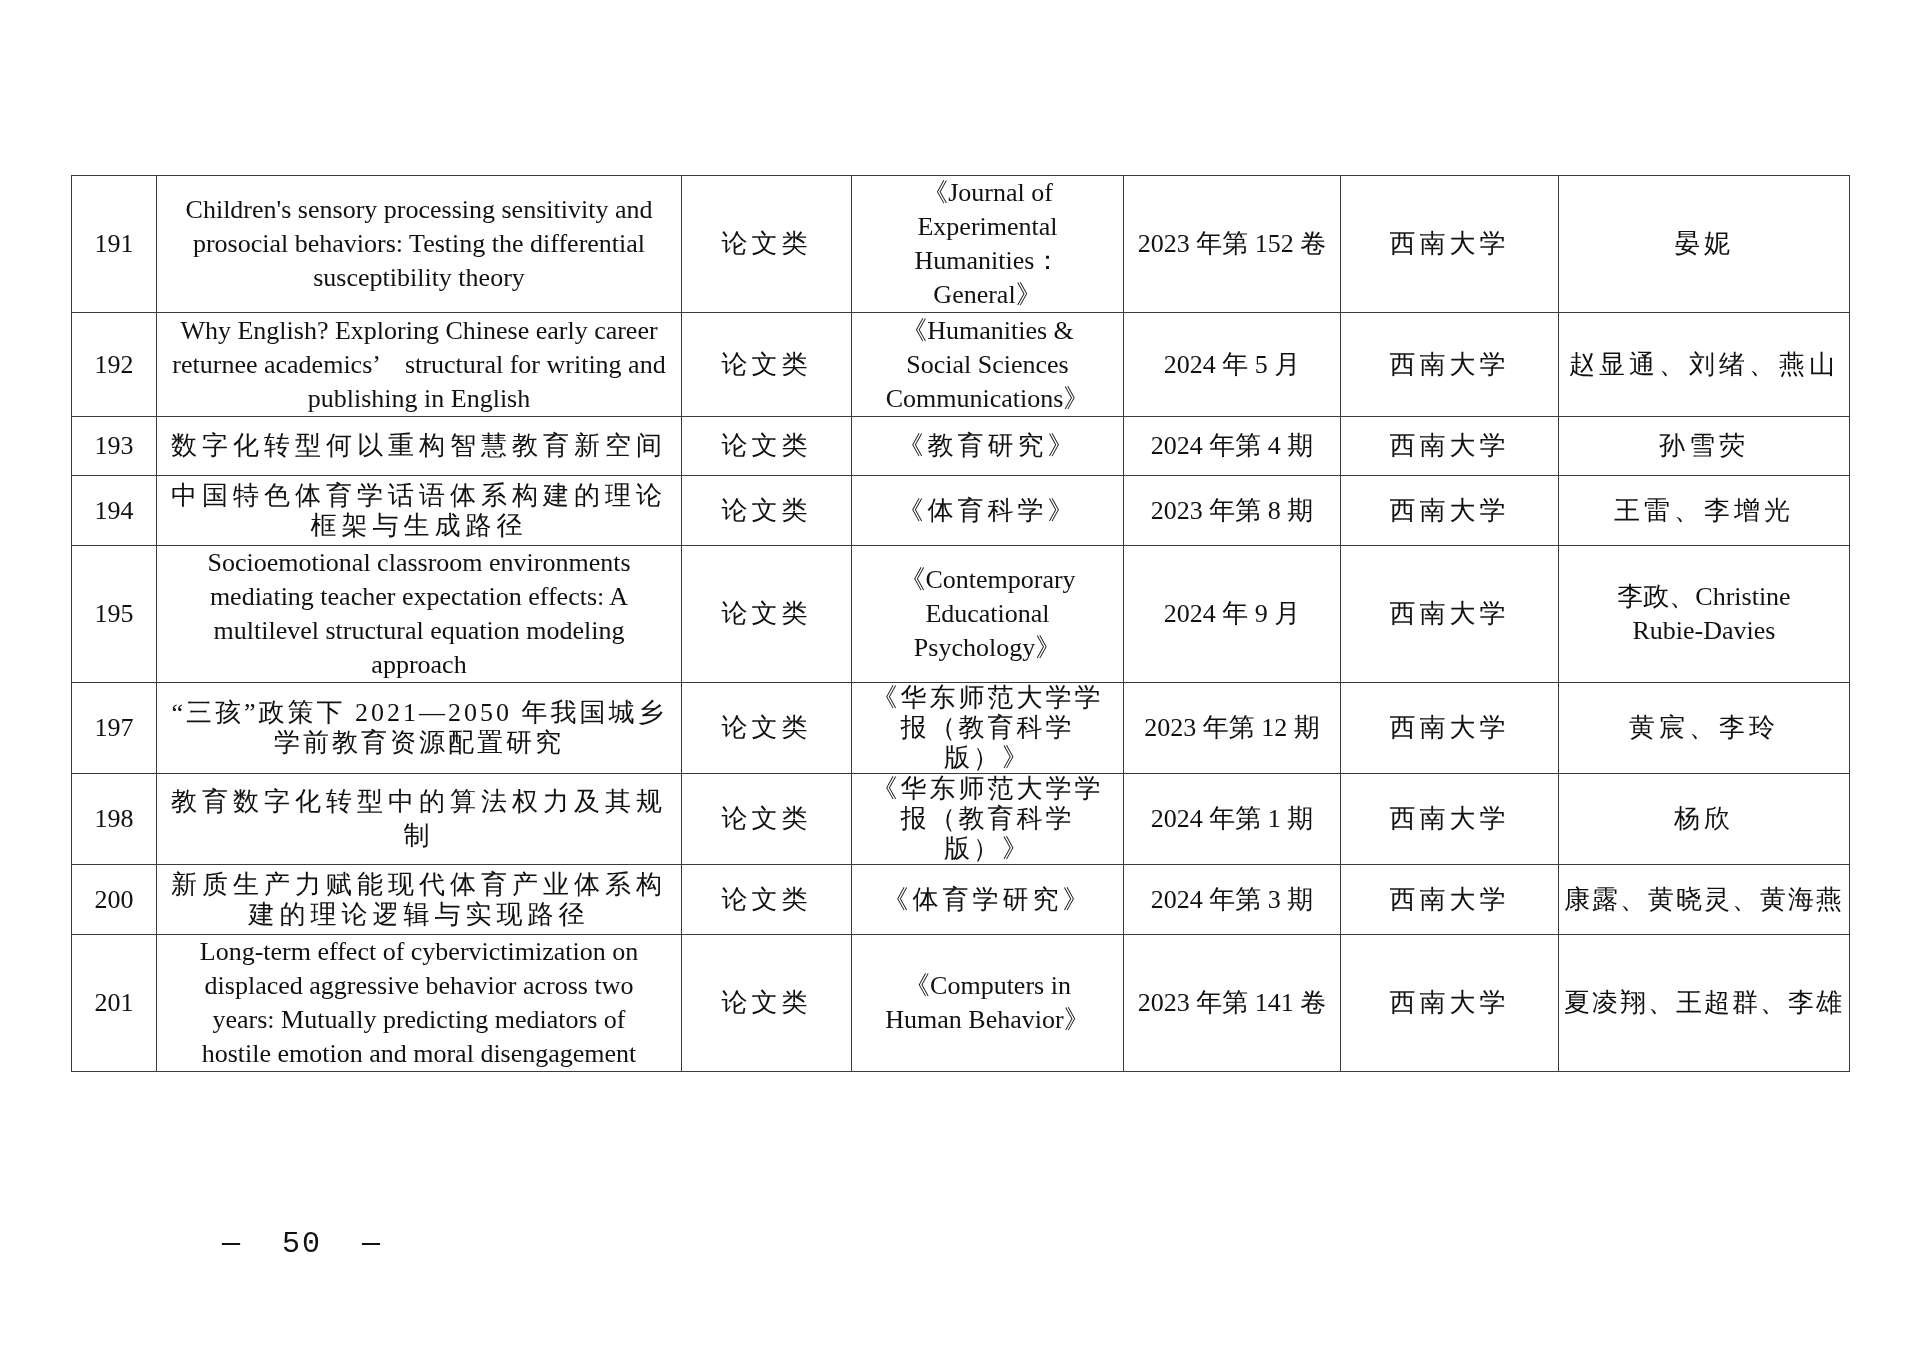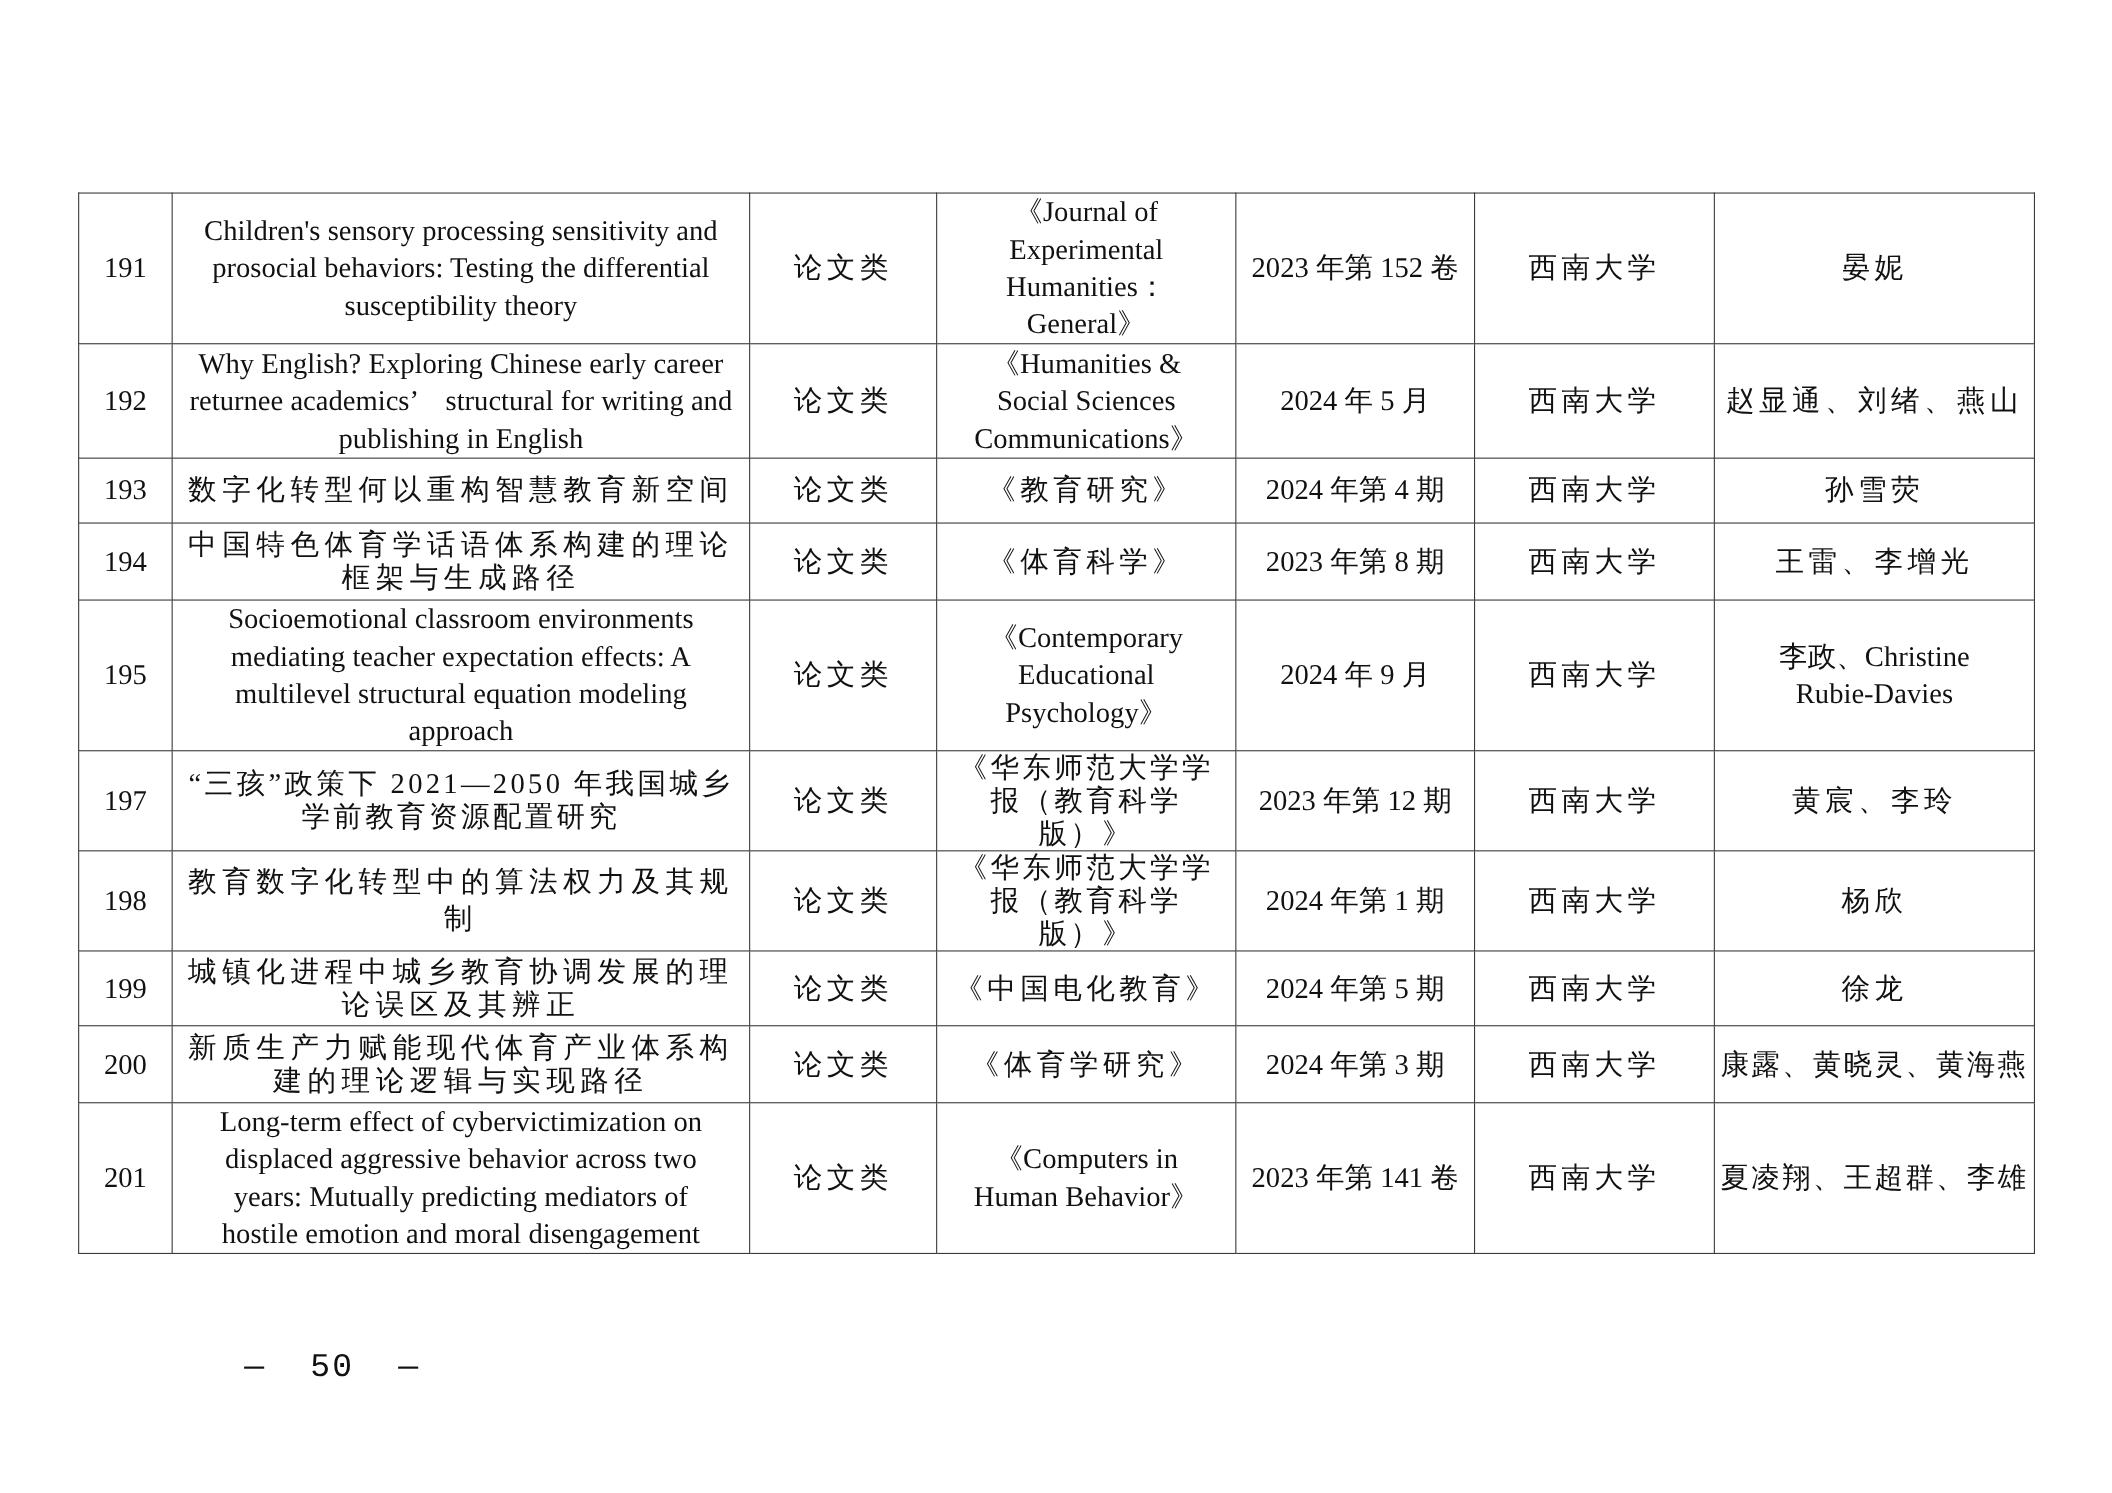--- a/index.html
+++ b/index.html
@@ -83,29 +83,20 @@
     </tr>
     <tr style="height:70px">
       <td>198</td>
       <td class="title cjk">教育数字化转型中的算法权力及其规制</td>
       <td class="cjk">论文类</td>
       <td class="cjk" style="line-height:30px;letter-spacing:3px">《华东师范大学学报（教育科学版）》</td>
       <td>2024 年第 1 期</td>
       <td class="cjk">西南大学</td>
       <td class="cjk">杨欣</td>
     </tr>
-    <tr style="height:68px">
-      <td>199</td>
-      <td class="title cjk" style="line-height:30px">城镇化进程中城乡教育协调发展的理论误区及其辨正</td>
-      <td class="cjk">论文类</td>
-      <td class="cjk">《中国电化教育》</td>
-      <td>2024 年第 5 期</td>
-      <td class="cjk">西南大学</td>
-      <td class="cjk">徐龙</td>
-    </tr>
     <tr style="height:70px">
       <td>200</td>
       <td class="title cjk" style="line-height:30px">新质生产力赋能现代体育产业体系构建的理论逻辑与实现路径</td>
       <td class="cjk">论文类</td>
       <td class="cjk">《体育学研究》</td>
       <td>2024 年第 3 期</td>
       <td class="cjk">西南大学</td>
       <td class="cjk" style="letter-spacing:2px;padding:4px 2px">康露、黄晓灵、黄海燕</td>
     </tr>
     <tr style="height:136px">

